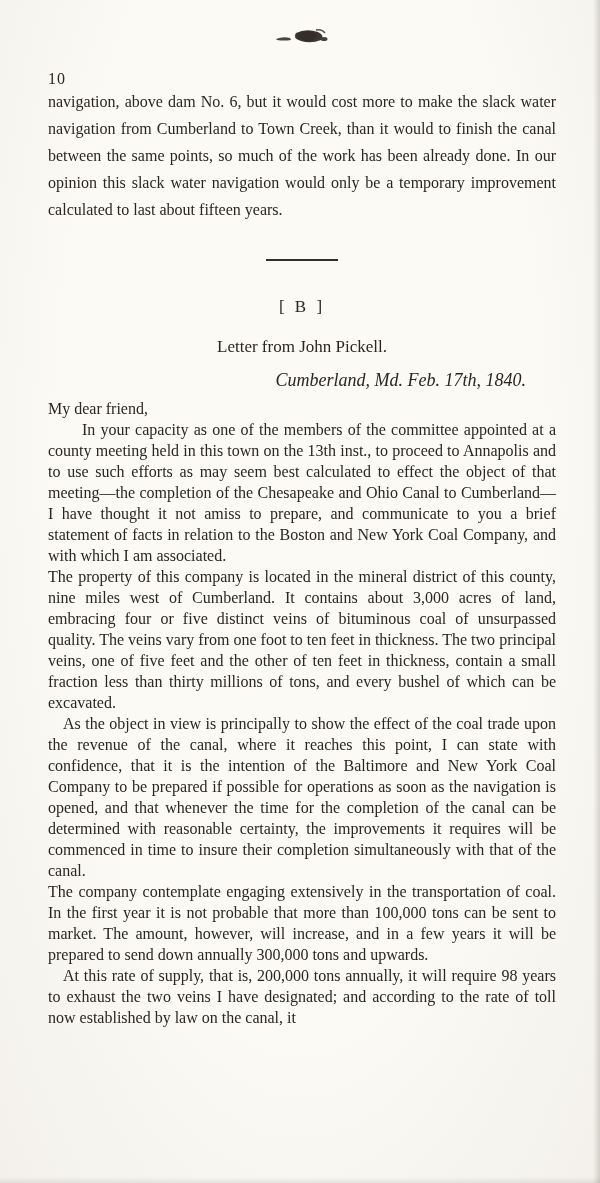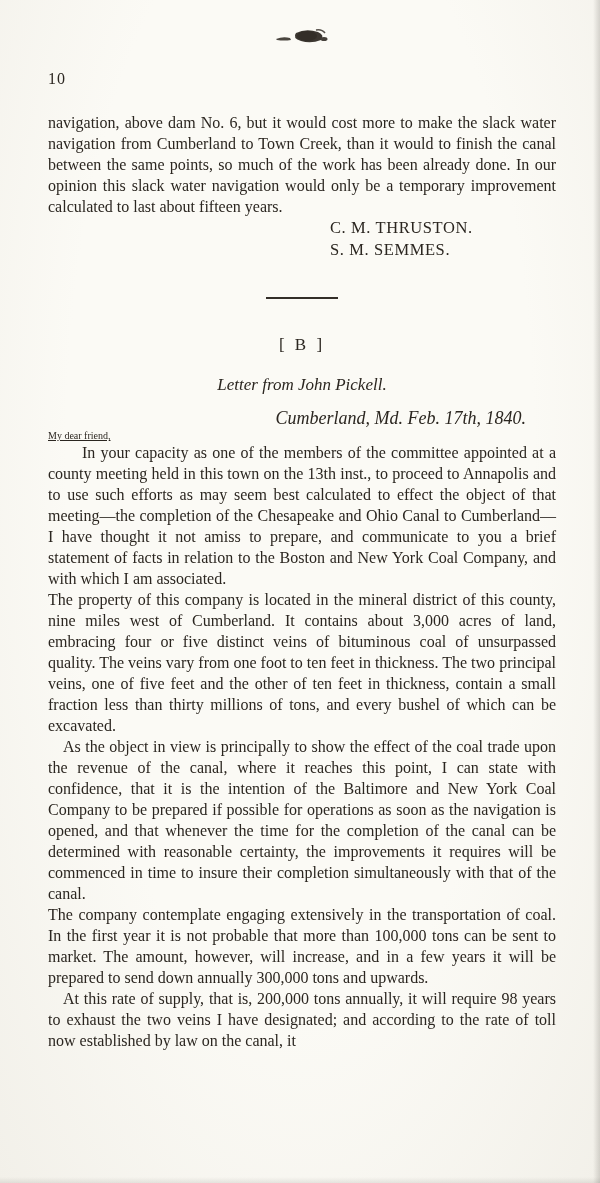--- a/index.html
+++ b/index.html
@@ -19,42 +19,42 @@
   }
   .scan-edge-bottom {
     position: absolute; bottom: 0; left: 0; width: 100%; height: 6px;
     background: linear-gradient(to bottom, rgba(0,0,0,0), rgba(60,55,48,0.10));
   }
   .page { padding: 26px 44px 0 48px; }
   .ornament { text-align: center; height: 26px; }
   .page-number {
     text-align: left; font-size: 16px; letter-spacing: 1px; margin-top: 18px;
   }
-  .body-text { margin-top: 24px; font-size: 16px; line-height: 21px; }
+  .body-text { font-size: 16px; line-height: 27px; }
   .para { text-align: justify; margin: 0; }
   .indent-lg { text-indent: 34px; font-family: Liberation Serif, serif; }
   .indent-sm { text-indent: 15px; }
   .signatures {
     margin-left: 282px; font-size: 16.5px; line-height: 22px; letter-spacing: 0.6px;
   }
   .sig-line { white-space: nowrap; }
   .rule {
     width: 72px; height: 2px; background: #332e28; margin: 36px auto 0 auto;
   }
   .section-label {
     text-align: center; font-size: 17px; letter-spacing: 3px; margin-top: 36px;
   }
   .letter-title {
-    text-align: center; font-style: italic; font-size: 17px; margin-top: 20px;
+    text-align: center; font-size: 17px; margin-top: 20px;
   }
   .dateline {
     text-align: right; font-style: italic; font-size: 18px;
     margin-top: 13px; padding-right: 30px;
   }
-  .salutation { font-size: 10px; margin-top: 1px; text-decoration: underline; }
+  .salutation { font-size: 16px; margin-top: 9px; }
   .letter-body { margin-top: 1px; font-size: 16px; line-height: 21px; }
 </style>
 </head>
 <body>
 
 <div class="page">
 
   <div class="ornament">
     <span>
       <svg width="56" height="22" viewBox="0 0 56 22" aria-hidden="true">
@@ -66,24 +66,20 @@
       </svg>
     </span>
   </div>
 
   <div class="page-number">10</div>
 
   <div class="body-text">
     <p class="para">navigation, above dam No. 6, but it would cost more to make the slack water navigation from Cumberland to Town Creek, than it would to finish the canal between the same points, so much of the work has been already done.  In our opinion this slack water navigation would only be a temporary improvement calculated to last about fifteen years.</p>
   </div>
 
-  <div class="signatures">
-    <div class="sig-line">C. M. THRUSTON.</div>
-    <div class="sig-line">S. M. SEMMES.</div>
-  </div>
 
   <div class="rule"></div>
 
   <div class="section-label">[ B ]</div>
 
   <div class="letter-title">Letter from John Pickell.</div>
 
   <div class="dateline">Cumberland, Md. Feb. 17th, 1840.</div>
 
   <div class="salutation">My dear friend,</div>

